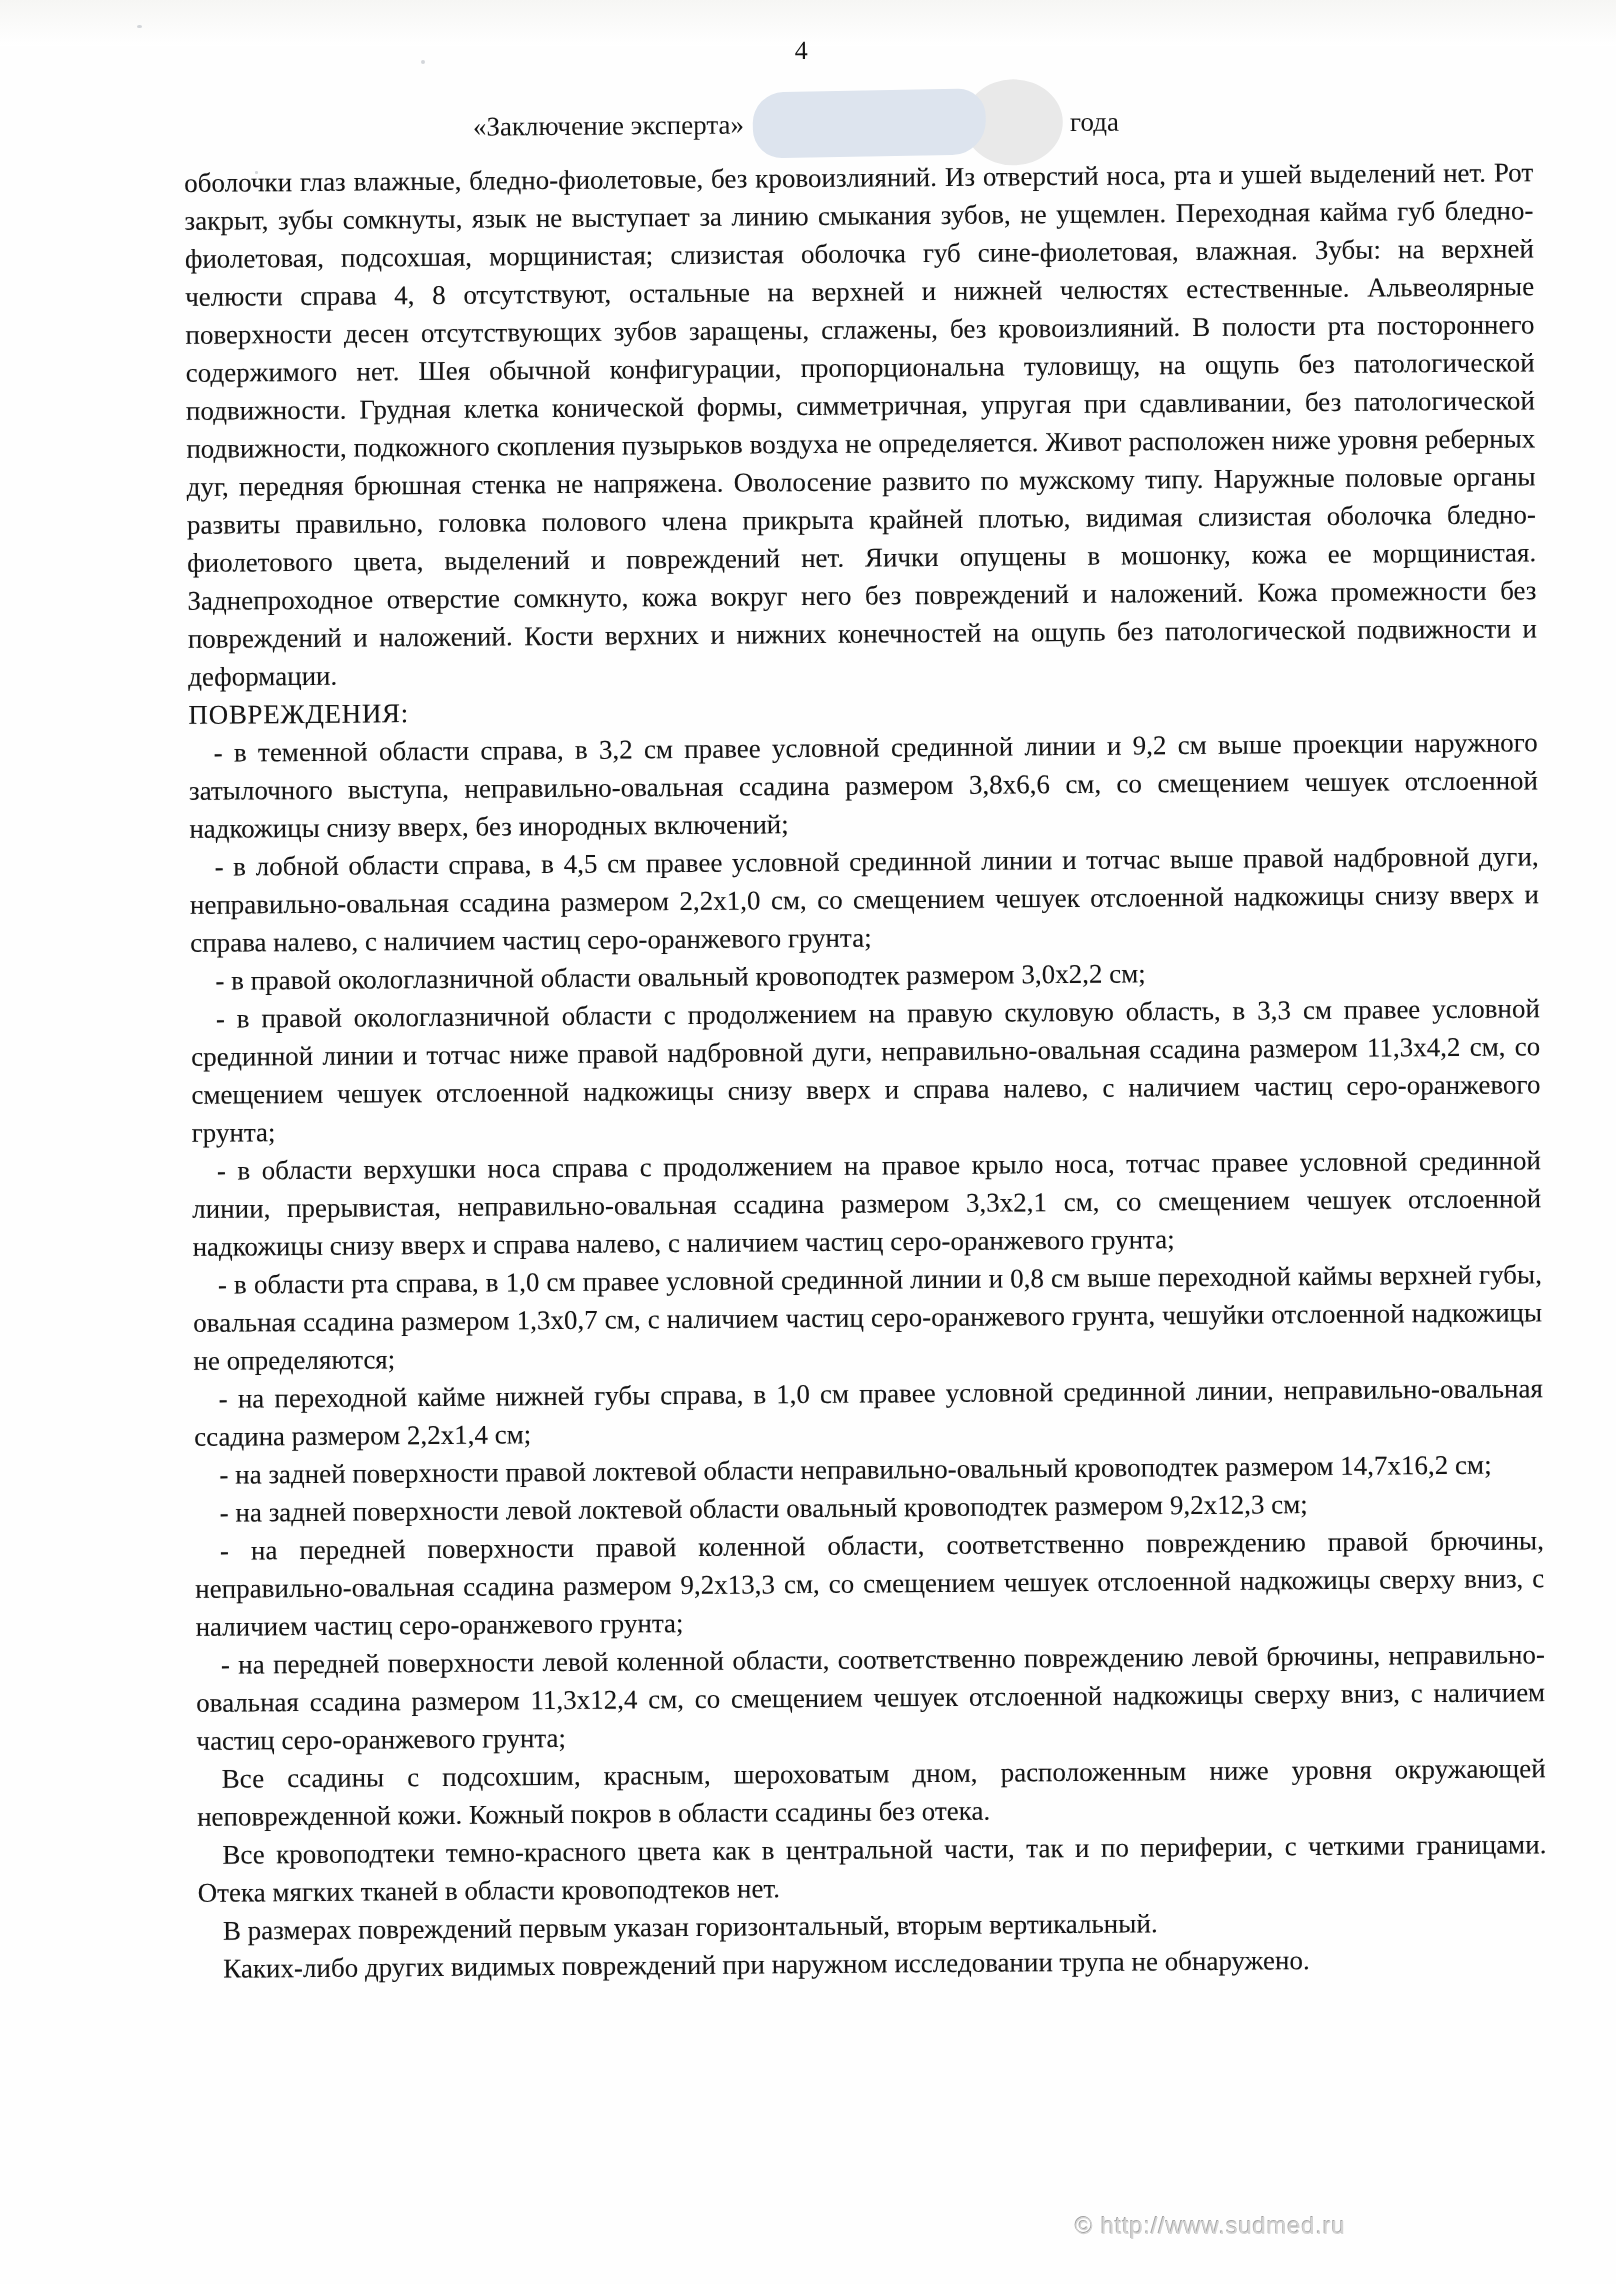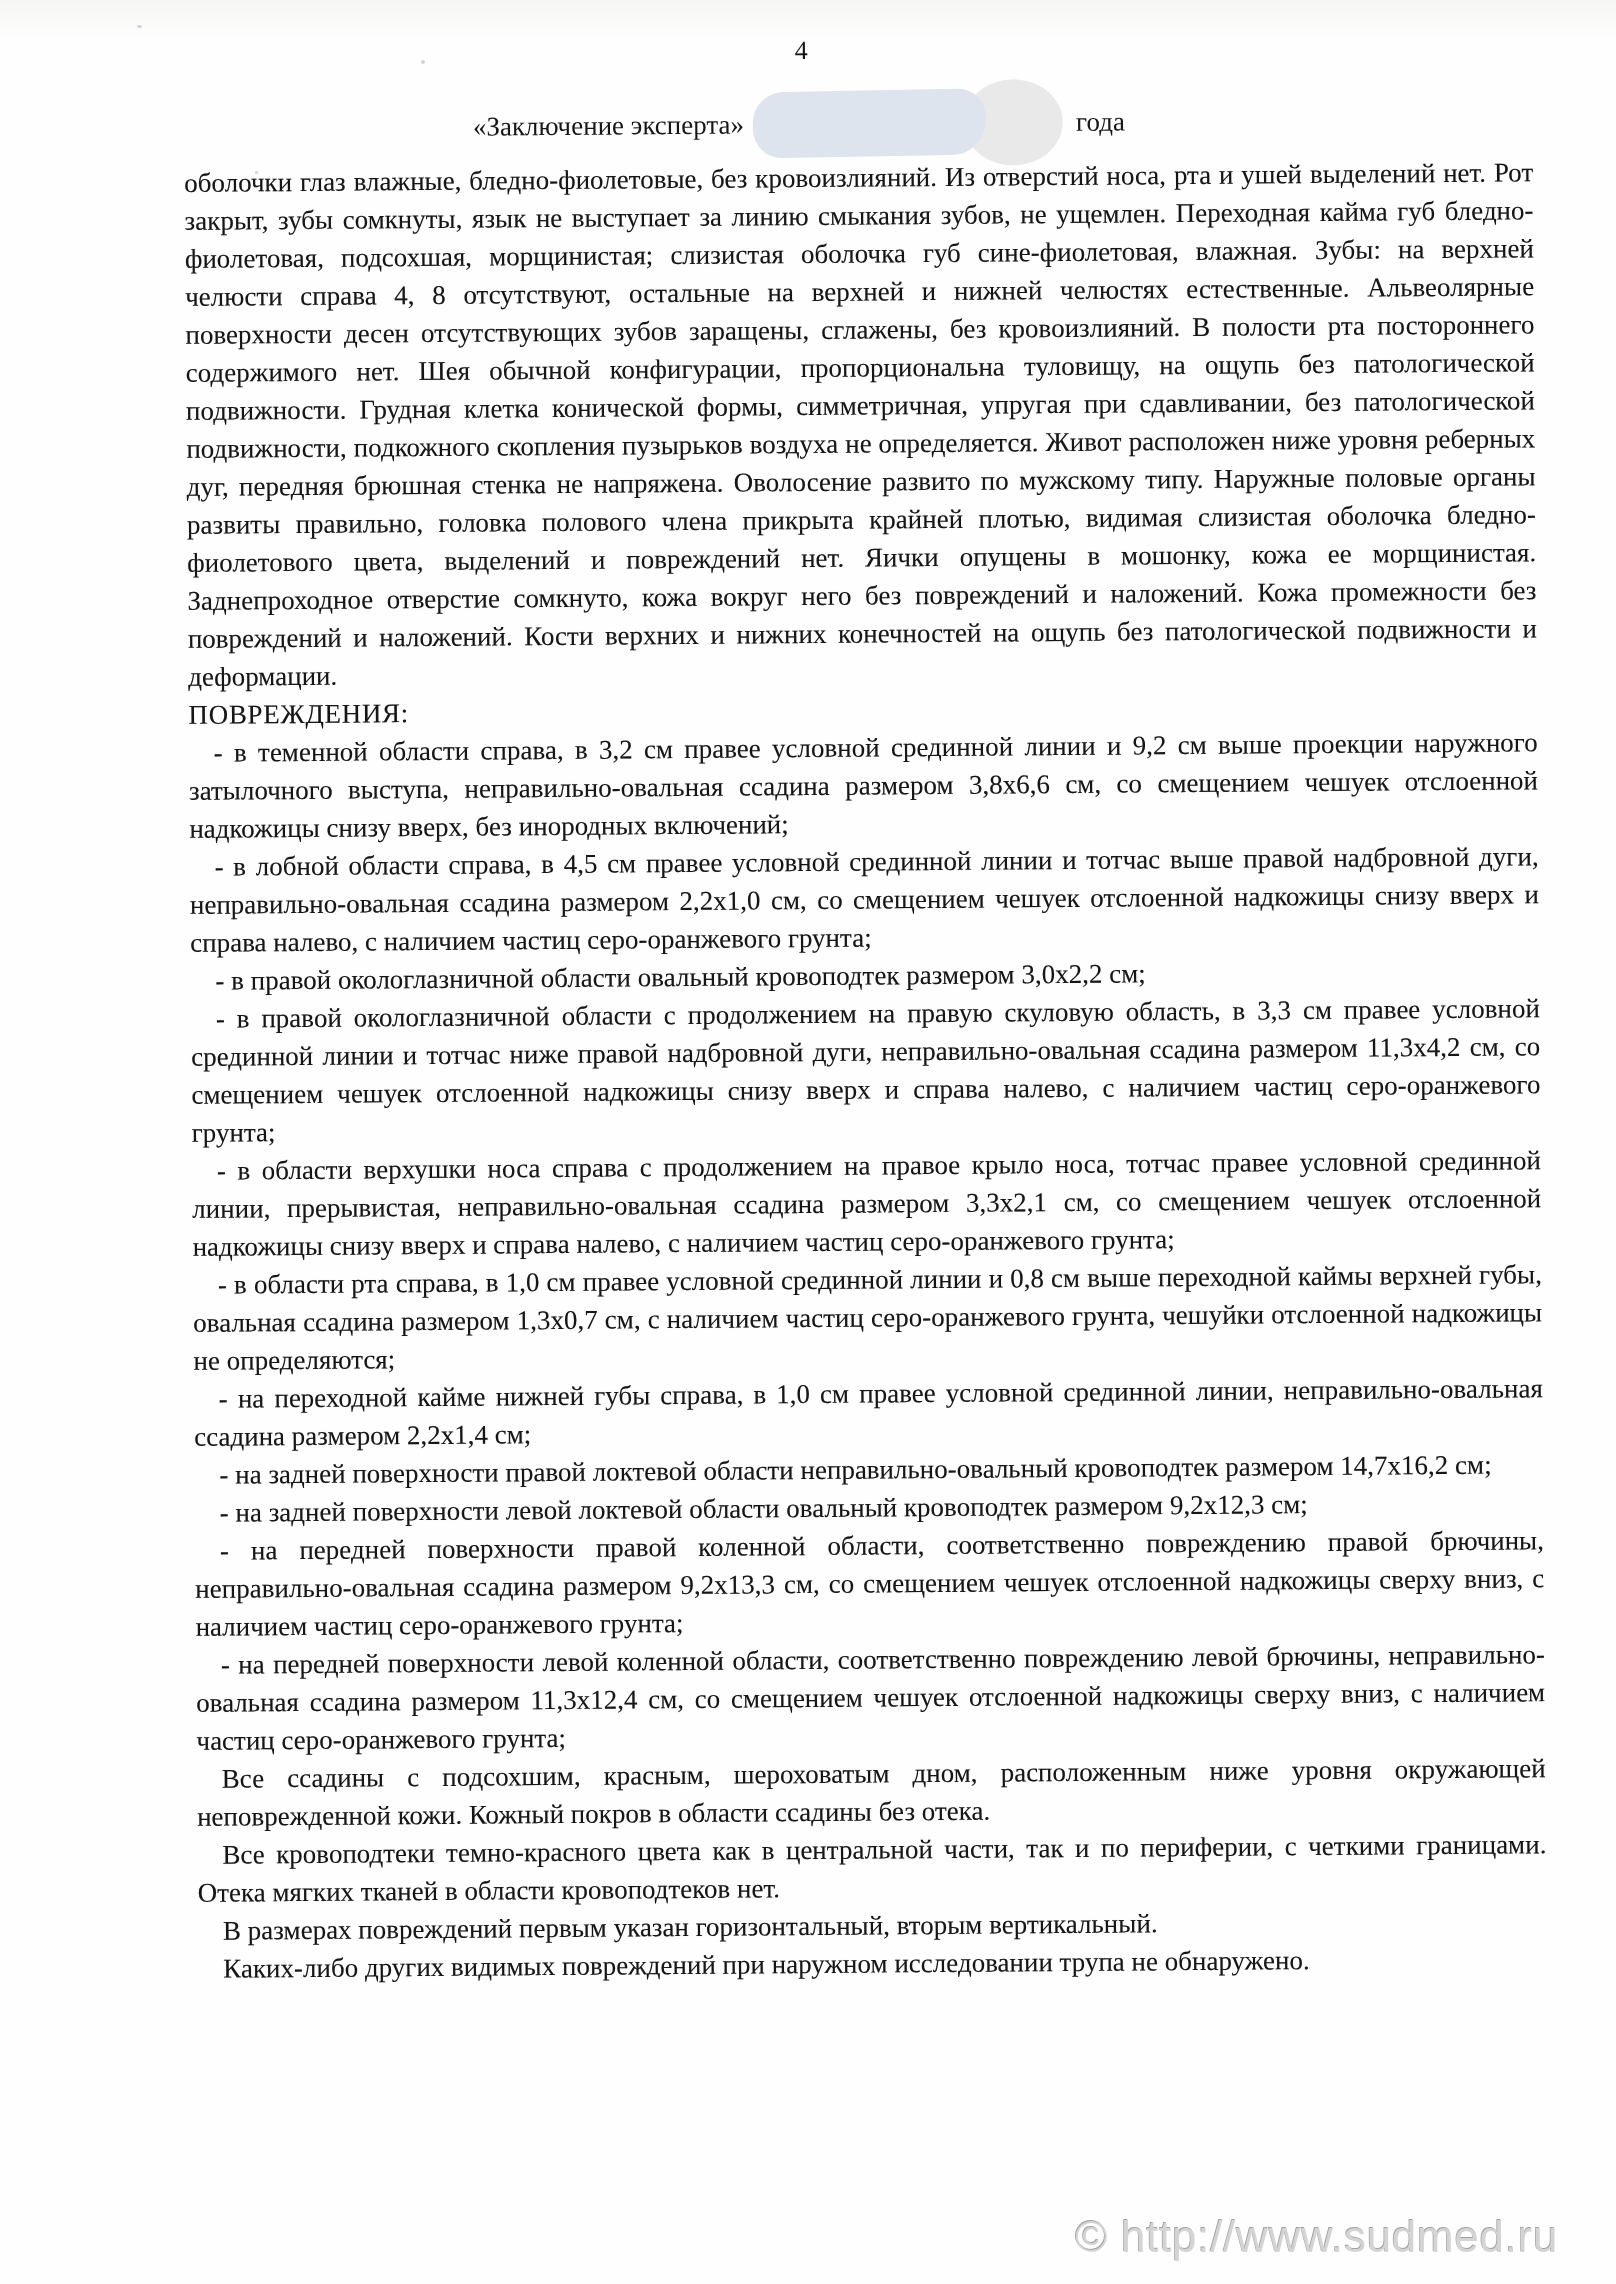--- a/index.html
+++ b/index.html
@@ -55,21 +55,21 @@
     margin-left: 9px;
     transform: rotate(-0.6deg);
   }
   .circleblob {
     width: 99px;
     height: 86px;
     background: #e9e9e9;
     border-radius: 50%;
     margin-left: -22px;
   }
-  .goda { margin-left: 13px; }
+  .goda { margin-left: 7px; }
 
   .bodytext {
     position: absolute;
     left: 190px;
     top: 159px;
     width: 1349px;
     font-size: 27px;
     line-height: 38px;
     text-align: justify;
     text-shadow: 0 0 0.7px rgba(0,0,0,0.30);
@@ -79,21 +79,21 @@
     text-indent: 25px;
   }
   .bodytext p.intro { text-indent: 0; }
   .bodytext p.heading { text-indent: 0; letter-spacing: 0.7px; }
 
   .watermark {
     position: absolute;
     left: 1075px;
     top: 2212px;
     font-family: "Liberation Sans", sans-serif;
-    font-size: 44px;
+    font-size: 24px;
     letter-spacing: 0.7px;
     color: #d4d4d4;
     text-shadow: -0.7px -0.7px 0 #a2a2a2, 0.7px 0.7px 0 #ffffff;
     white-space: nowrap;
   }
   .speck {
     position: absolute;
     background: #c0c4cb;
     border-radius: 50%;
     opacity: 0.7;

